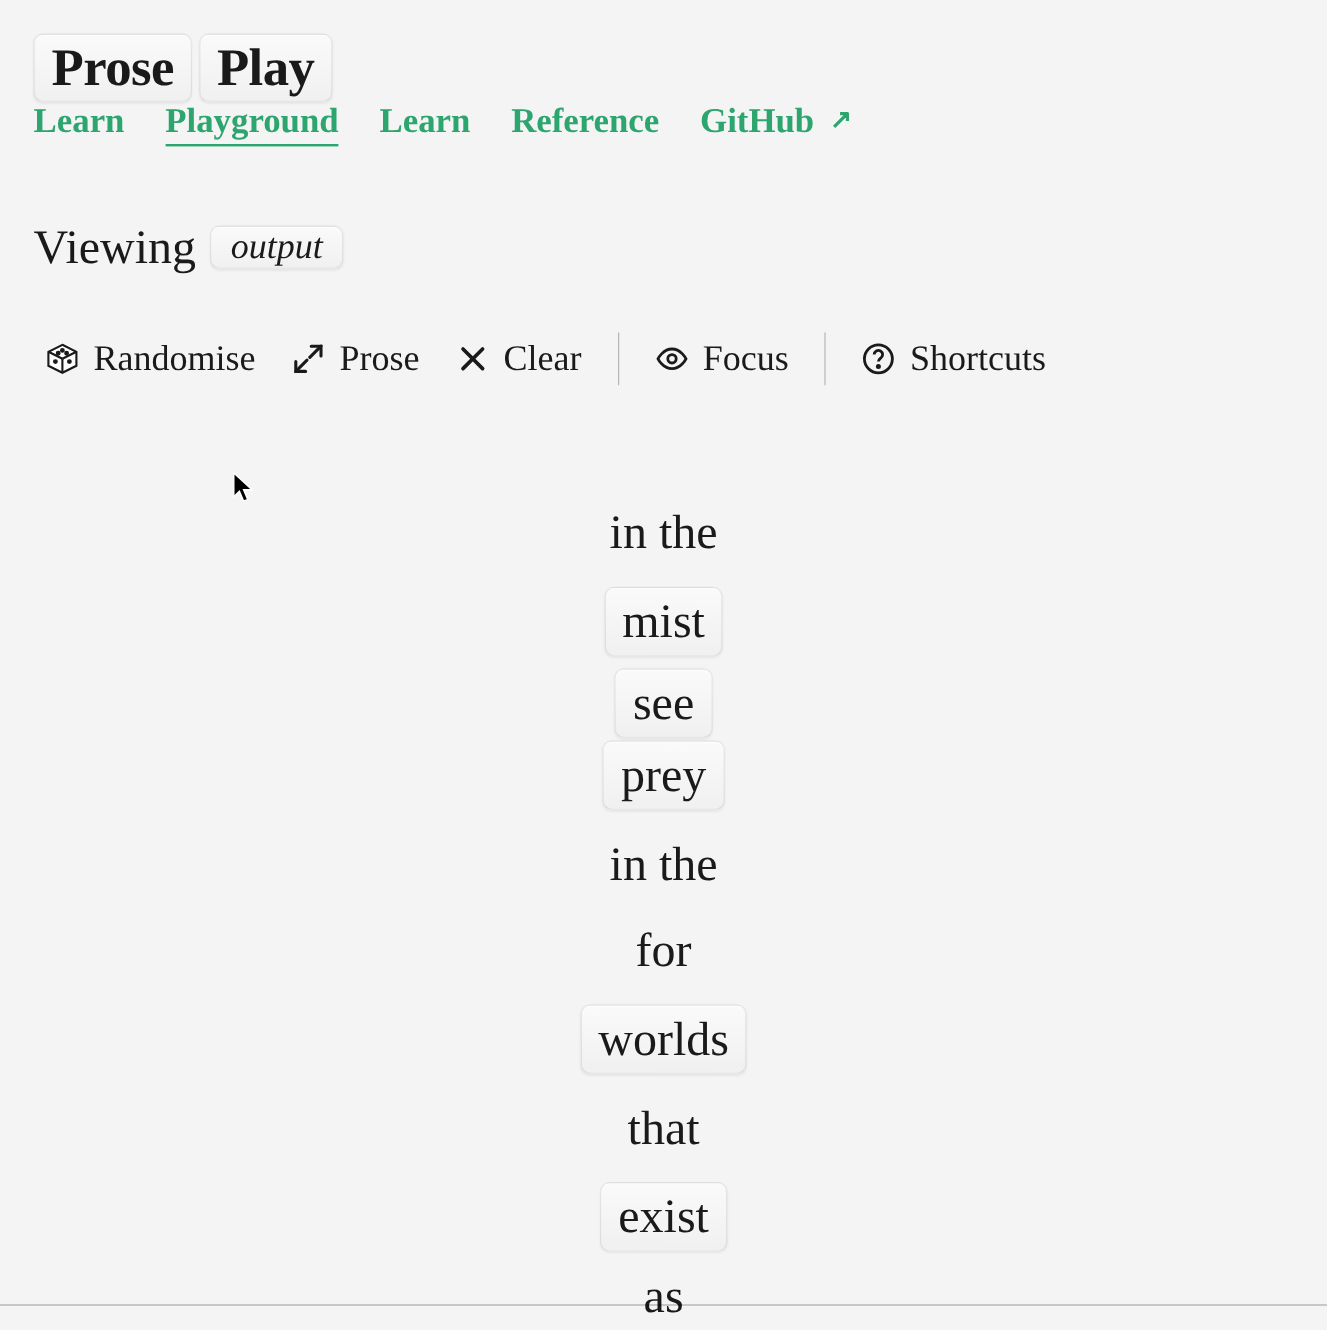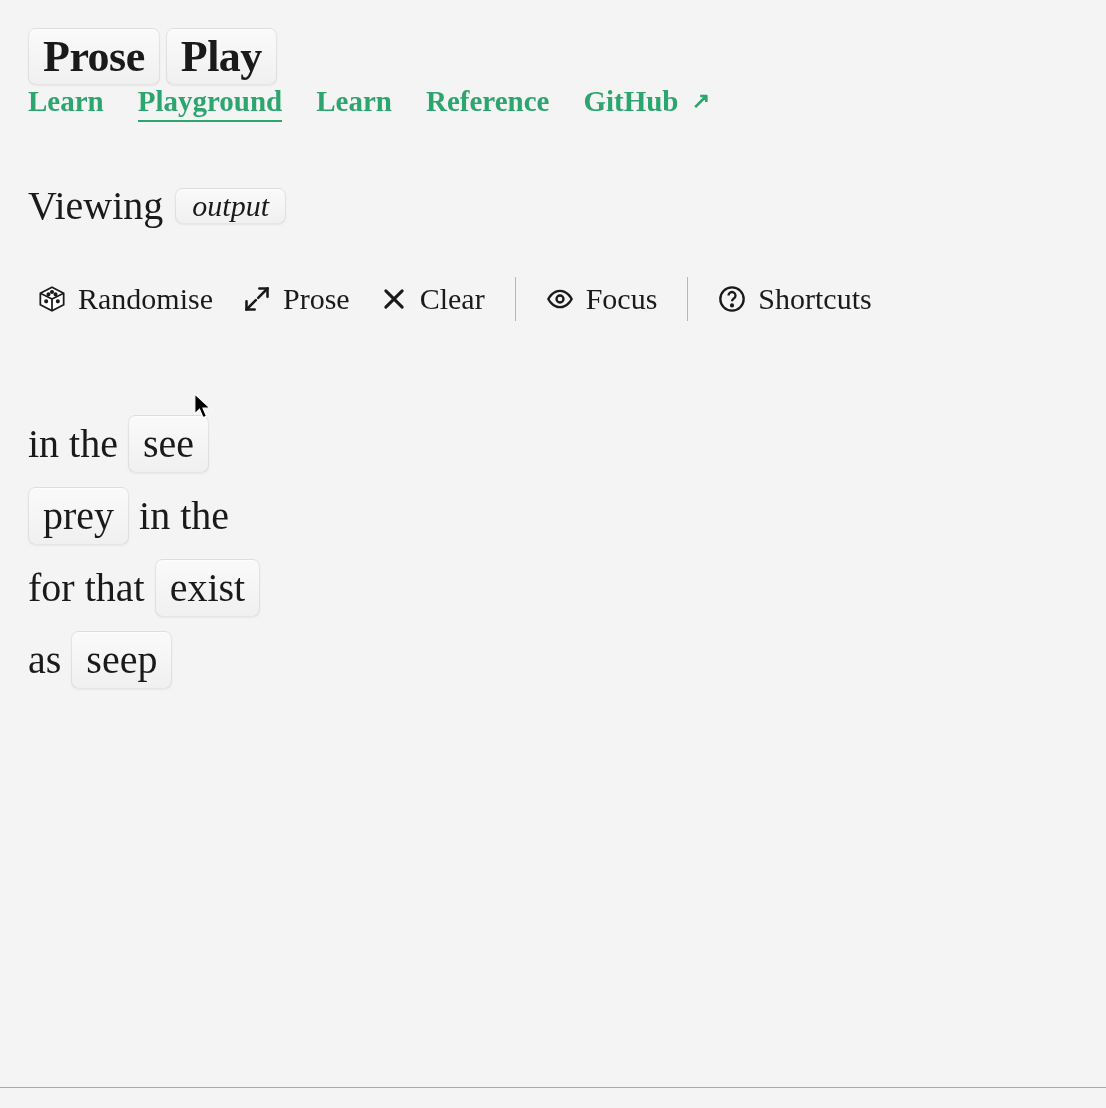--- a/index.html
+++ b/index.html
@@ -86,20 +86,21 @@
     .content {
       font-size: 40px;
       line-height: 1.75;
     }
     .line {
       display: flex;
       flex-wrap: wrap;
       align-items: center;
       gap: 10px;
       margin: 2px 0;
+      flex-direction: column;
     }
     .plain { white-space: pre; }
     .token-chip {
       padding: 0px 14px;
       font-size: 40px;
       line-height: 1.4;
     }
     .cursor-overlay {
       position: absolute;
       left: 192px;
@@ -200,28 +201,30 @@
         <circle cx="12" cy="17.5" r="0.8" fill="currentColor"></circle>
       </svg>
     </span>
     <span>Shortcuts</span>
   </span>
 </div>
 
 <div class="content" id="content">
     <div class="line">
       <span class="plain">in the</span>
+      <span class="chip token-chip">mist</span>
       <span class="chip token-chip">see</span>
     </div>
     <div class="line">
       <span class="chip token-chip">prey</span>
       <span class="plain">in the</span>
     </div>
     <div class="line">
       <span class="plain">for</span>
+      <span class="chip token-chip">worlds</span>
       <span class="plain">that</span>
       <span class="chip token-chip">exist</span>
     </div>
     <div class="line">
       <span class="plain">as</span>
       <span class="chip token-chip">seep</span>
     </div>
   </div>
 
 <div class="cursor-overlay">

